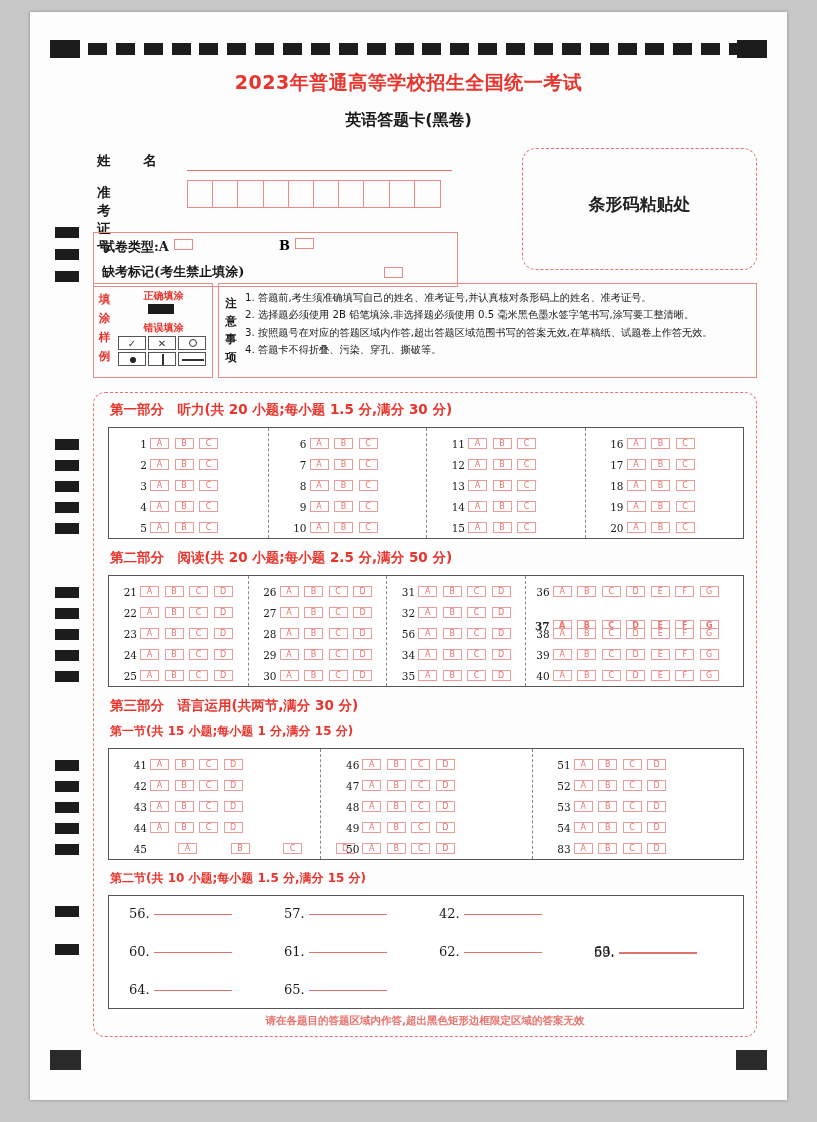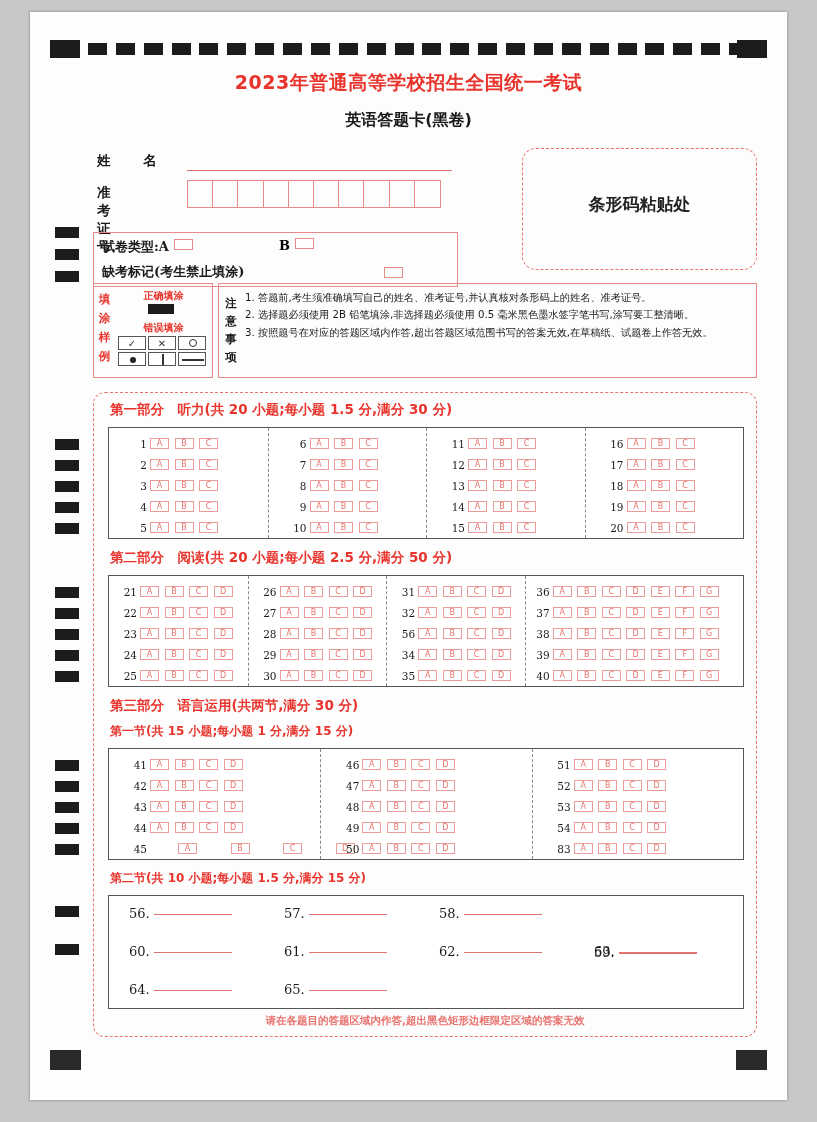--- a/index.html
+++ b/index.html
@@ -243,20 +243,21 @@
       <div id="noticeLbl">
           <div>注</div>
           <div>意</div>
           <div>事</div>
           <div>项</div>
         </div>
       <ul id="noticeList">
           <li>1. 答题前,考生须准确填写自己的姓名、准考证号,并认真核对条形码上的姓名、准考证号。</li>
           <li>2. 选择题必须使用 2B 铅笔填涂,非选择题必须使用 0.5 毫米黑色墨水签字笔书写,涂写要工整清晰。</li>
           <li>3. 按照题号在对应的答题区域内作答,超出答题区域范围书写的答案无效,在草稿纸、试题卷上作答无效。</li>
+          <li>4. 答题卡不得折叠、污染、穿孔、撕破等。</li>
         </ul>
     </div>
 
     <div id="answerZone">
       <div id="footNote">请在各题目的答题区域内作答,超出黑色矩形边框限定区域的答案无效</div>
     <div class="sectHd" style="left: 16px; top: 8px;">第一部分　听力(共 20 小题;每小题 1.5 分,满分 30 分)</div>
         <div class="blk" style="left: 14px; top: 34px; width: 636px; height: 112px;">
           <div class="col" style="width: 159px;">
             <div class="qrow" style="left: 22px; top: 8px;">
               <span class="qnum" style="width: 16px;">1</span>
@@ -503,21 +504,21 @@
             <div class="qrow" style="left: 8px; top: 8px;">
               <span class="qnum" style="width: 16px;">36</span>
               <span class="bub">A</span>
               <span class="bub">B</span>
               <span class="bub">C</span>
               <span class="bub">D</span>
               <span class="bub">E</span>
               <span class="bub">F</span>
               <span class="bub">G</span>
             </div>
-            <div class="qrow" style="left: 8px; top: 29px;">
+            <div class="qrow" style="left: 8px; top: 42px; font-weight: bold;">
               <span class="qnum" style="width: 16px;">37</span>
               <span class="bub">A</span>
               <span class="bub">B</span>
               <span class="bub">C</span>
               <span class="bub">D</span>
               <span class="bub">E</span>
               <span class="bub">F</span>
               <span class="bub">G</span>
             </div>
             <div class="qrow" style="left: 8px; top: 50px;">
@@ -664,21 +665,21 @@
               <span class="bub">B</span>
               <span class="bub">C</span>
               <span class="bub">D</span>
             </div>
           </div>
         </div>
         <div class="subHd" style="left: 16px; top: 477px;">第二节(共 10 小题;每小题 1.5 分,满分 15 分)</div>
         <div id="blankBlk" style="left: 14px; top: 502px; width: 636px; height: 114px; text-align: right;">
           <div class="blank" style="left: 20px; top: 10px;"><span>56.</span><span class="ln"></span></div>
           <div class="blank" style="left: 175px; top: 10px;"><span>57.</span><span class="ln"></span></div>
-          <div class="blank" style="left: 330px; top: 10px;"><span>58.</span><span class="ln"></span></div>
+          <div class="blank" style="left: 330px; top: 10px;"><span>42.</span><span class="ln"></span></div>
           <div class="blank" style="left: 485px; top: 10px; margin-top: 39px;"><span>59.</span><span class="ln"></span></div>
           <div class="blank" style="left: 20px; top: 48px;"><span>60.</span><span class="ln"></span></div>
           <div class="blank" style="left: 175px; top: 48px;"><span>61.</span><span class="ln"></span></div>
           <div class="blank" style="left: 330px; top: 48px;"><span>62.</span><span class="ln"></span></div>
           <div class="blank" style="left: 485px; top: 48px;"><span>63.</span><span class="ln"></span></div>
           <div class="blank" style="left: 20px; top: 86px;"><span>64.</span><span class="ln"></span></div>
           <div class="blank" style="left: 175px; top: 86px;"><span>65.</span><span class="ln"></span></div>
         </div>
       </div>
 

